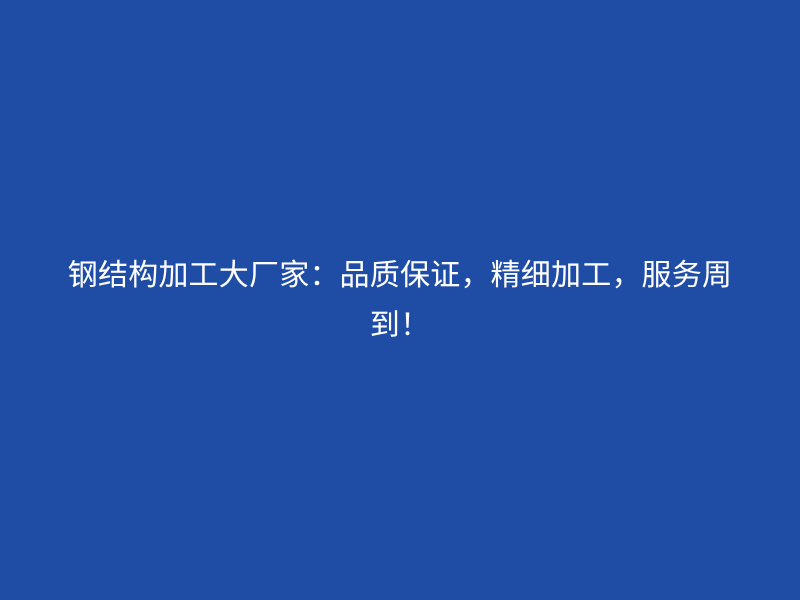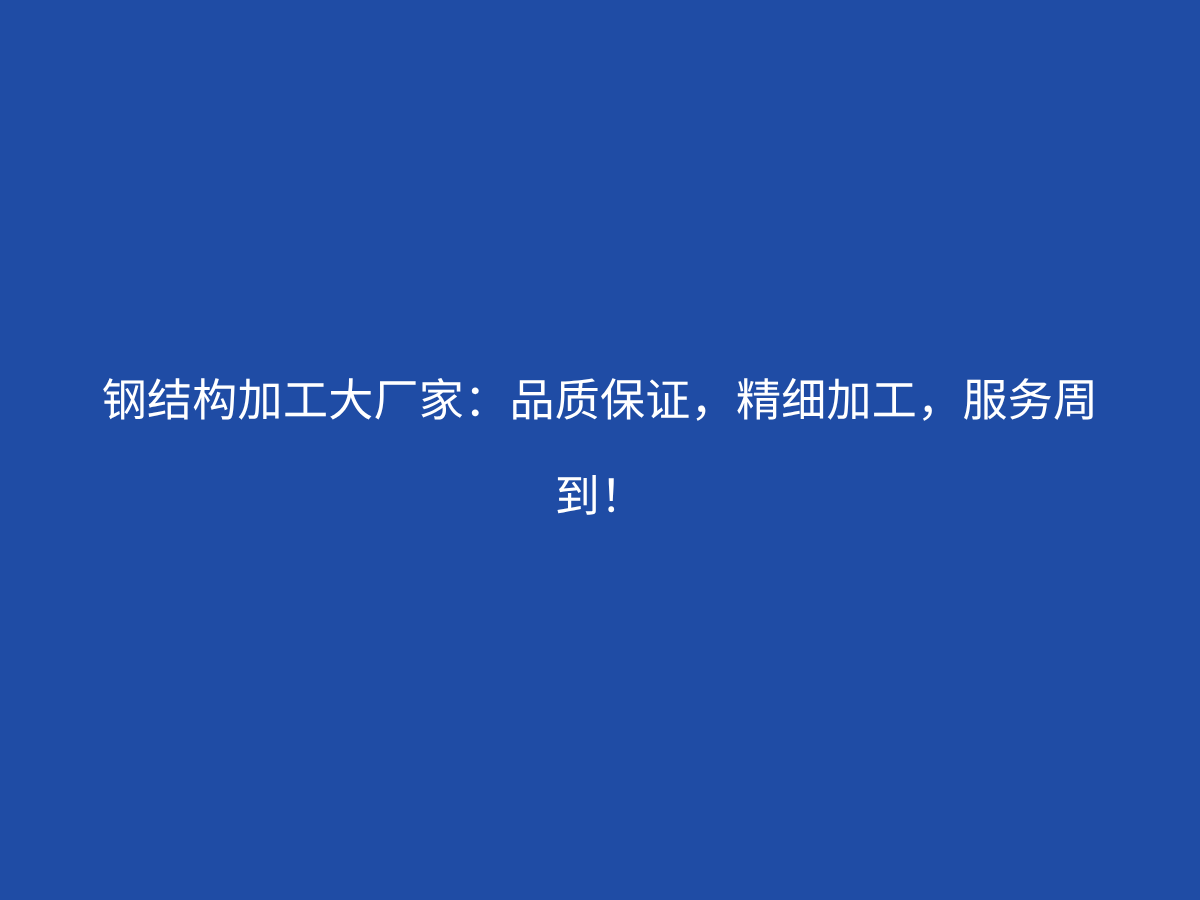--- a/index.html
+++ b/index.html
@@ -47,17 +47,17 @@
     white-space: normal;
   }
 </style>
 </head>
 <body>
 
 <div class="banner" style="background-color: rgb(31, 76, 165); width: 800px; height: 600px;">
 
   <div class="headline-block">
 
-    <h1 class="headline" style="color: rgb(255, 255, 255); font-size: 30px; line-height: 64px; text-align: center;">钢结构加工大厂家：品质保证，精细加工，服务周到！</h1>
+    <h1 class="headline" style="color: rgb(255, 255, 255); font-size: 30px; line-height: 50px; text-align: center;">钢结构加工大厂家：品质保证，精细加工，服务周到！</h1>
 
   </div>
 
 </div>
 
 </body></html>

